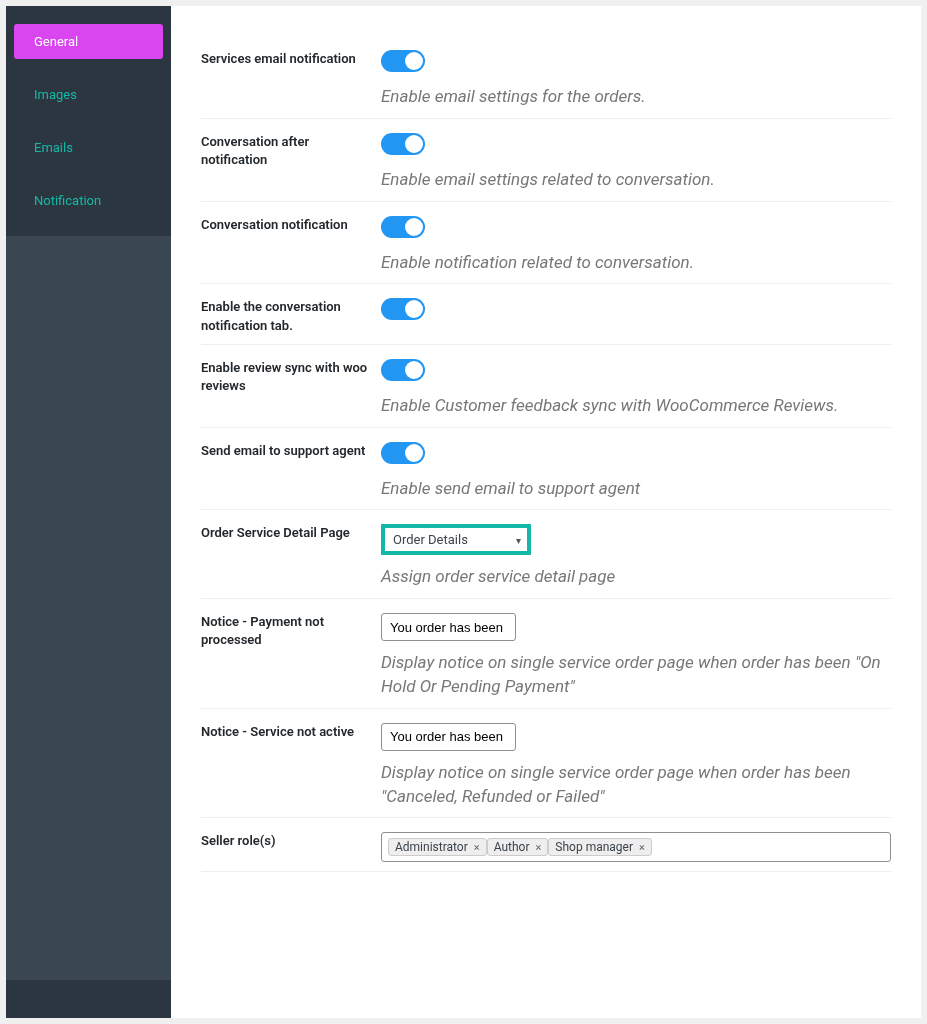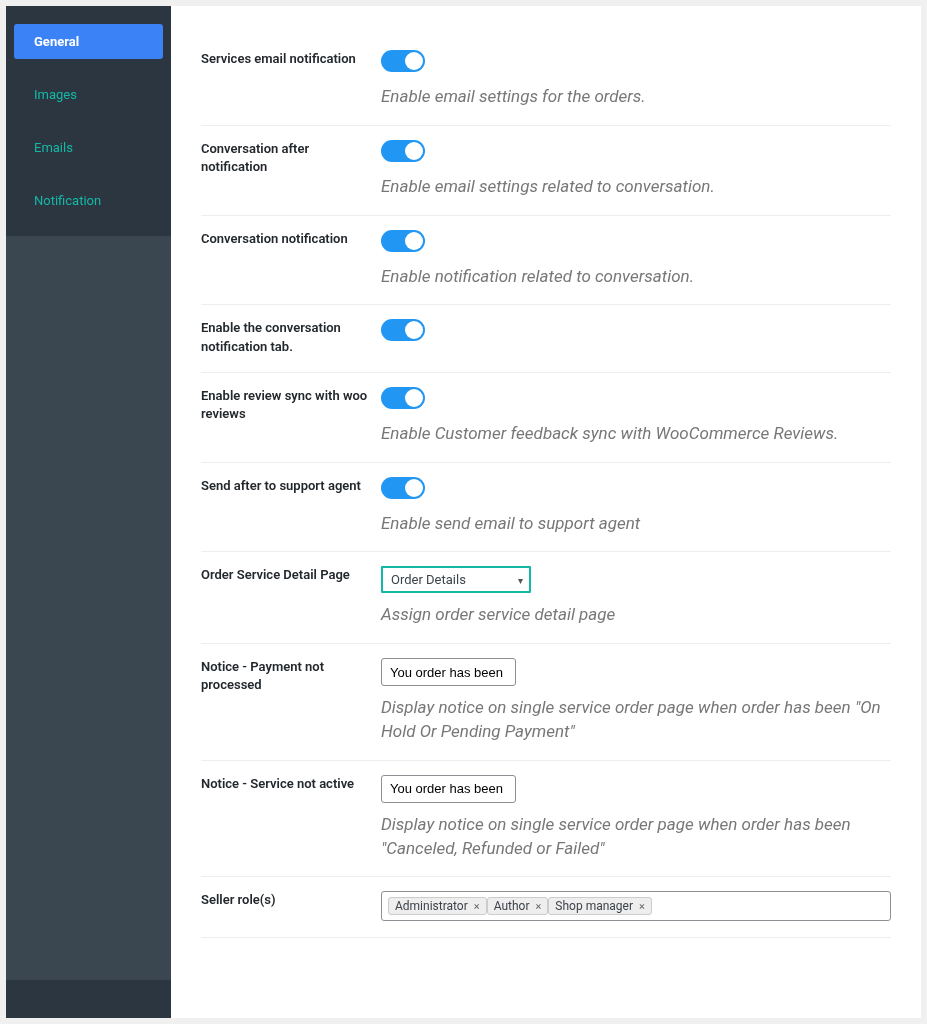--- a/index.html
+++ b/index.html
@@ -27,31 +27,31 @@
 }
 .sidebar-item {
   padding: 10px 20px;
   color: #14b8a6;
   font-size: 13px;
   cursor: pointer;
   margin: 0 8px 18px 8px;
   border-radius: 3px;
 }
 .sidebar-item.active {
-  background: #3b82f6;
+  background: #d946ef;
   color: #fff;
-  font-weight: 700;
+  font-weight: 400;
 }
 .main {
   flex: 1;
   padding: 30px 30px 20px 30px;
 }
 .setting-row {
   display: flex;
-  padding: 14px 0 16px 0;
+  padding: 14px 0 9px 0;
   border-bottom: 1px solid #eee;
 }
 .setting-row:last-of-type { border-bottom: none; }
 .setting-label {
   width: 180px;
   flex-shrink: 0;
   font-weight: 600;
   font-size: 13px;
   color: #23282d;
   padding-right: 12px;
@@ -80,21 +80,21 @@
   border-radius: 50%;
 }
 .desc {
   font-style: italic;
   color: #777;
   font-size: 17px;
   margin-top: 10px;
   line-height: 1.4;
 }
 .select-box {
-  border: 2px solid #14b8a6;
+  border: 4px solid #14b8a6;
   border-radius: 1px;
   padding: 4px 24px 4px 8px;
   font-size: 13px;
   background: #fff;
   display: inline-flex;
   align-items: center;
   gap: 8px;
   min-height: 26px;
   position: relative;
   cursor: pointer;
@@ -193,21 +193,21 @@
     <div class="setting-row">
       <div class="setting-label">Enable review sync with woo reviews</div>
       <div class="setting-control">
         <div class="toggle"></div>
         <div class="desc">Enable Customer feedback sync with WooCommerce Reviews.</div>
       </div>
     </div>
 
 
     <div class="setting-row">
-      <div class="setting-label">Send after to support agent</div>
+      <div class="setting-label">Send email to support agent</div>
       <div class="setting-control">
         <div class="toggle"></div>
         <div class="desc">Enable send email to support agent</div>
       </div>
     </div>
 
     <div class="setting-row">
       <div class="setting-label">Order Service Detail Page</div>
       <div class="setting-control">
         <div class="select-box" style="width:150px">

